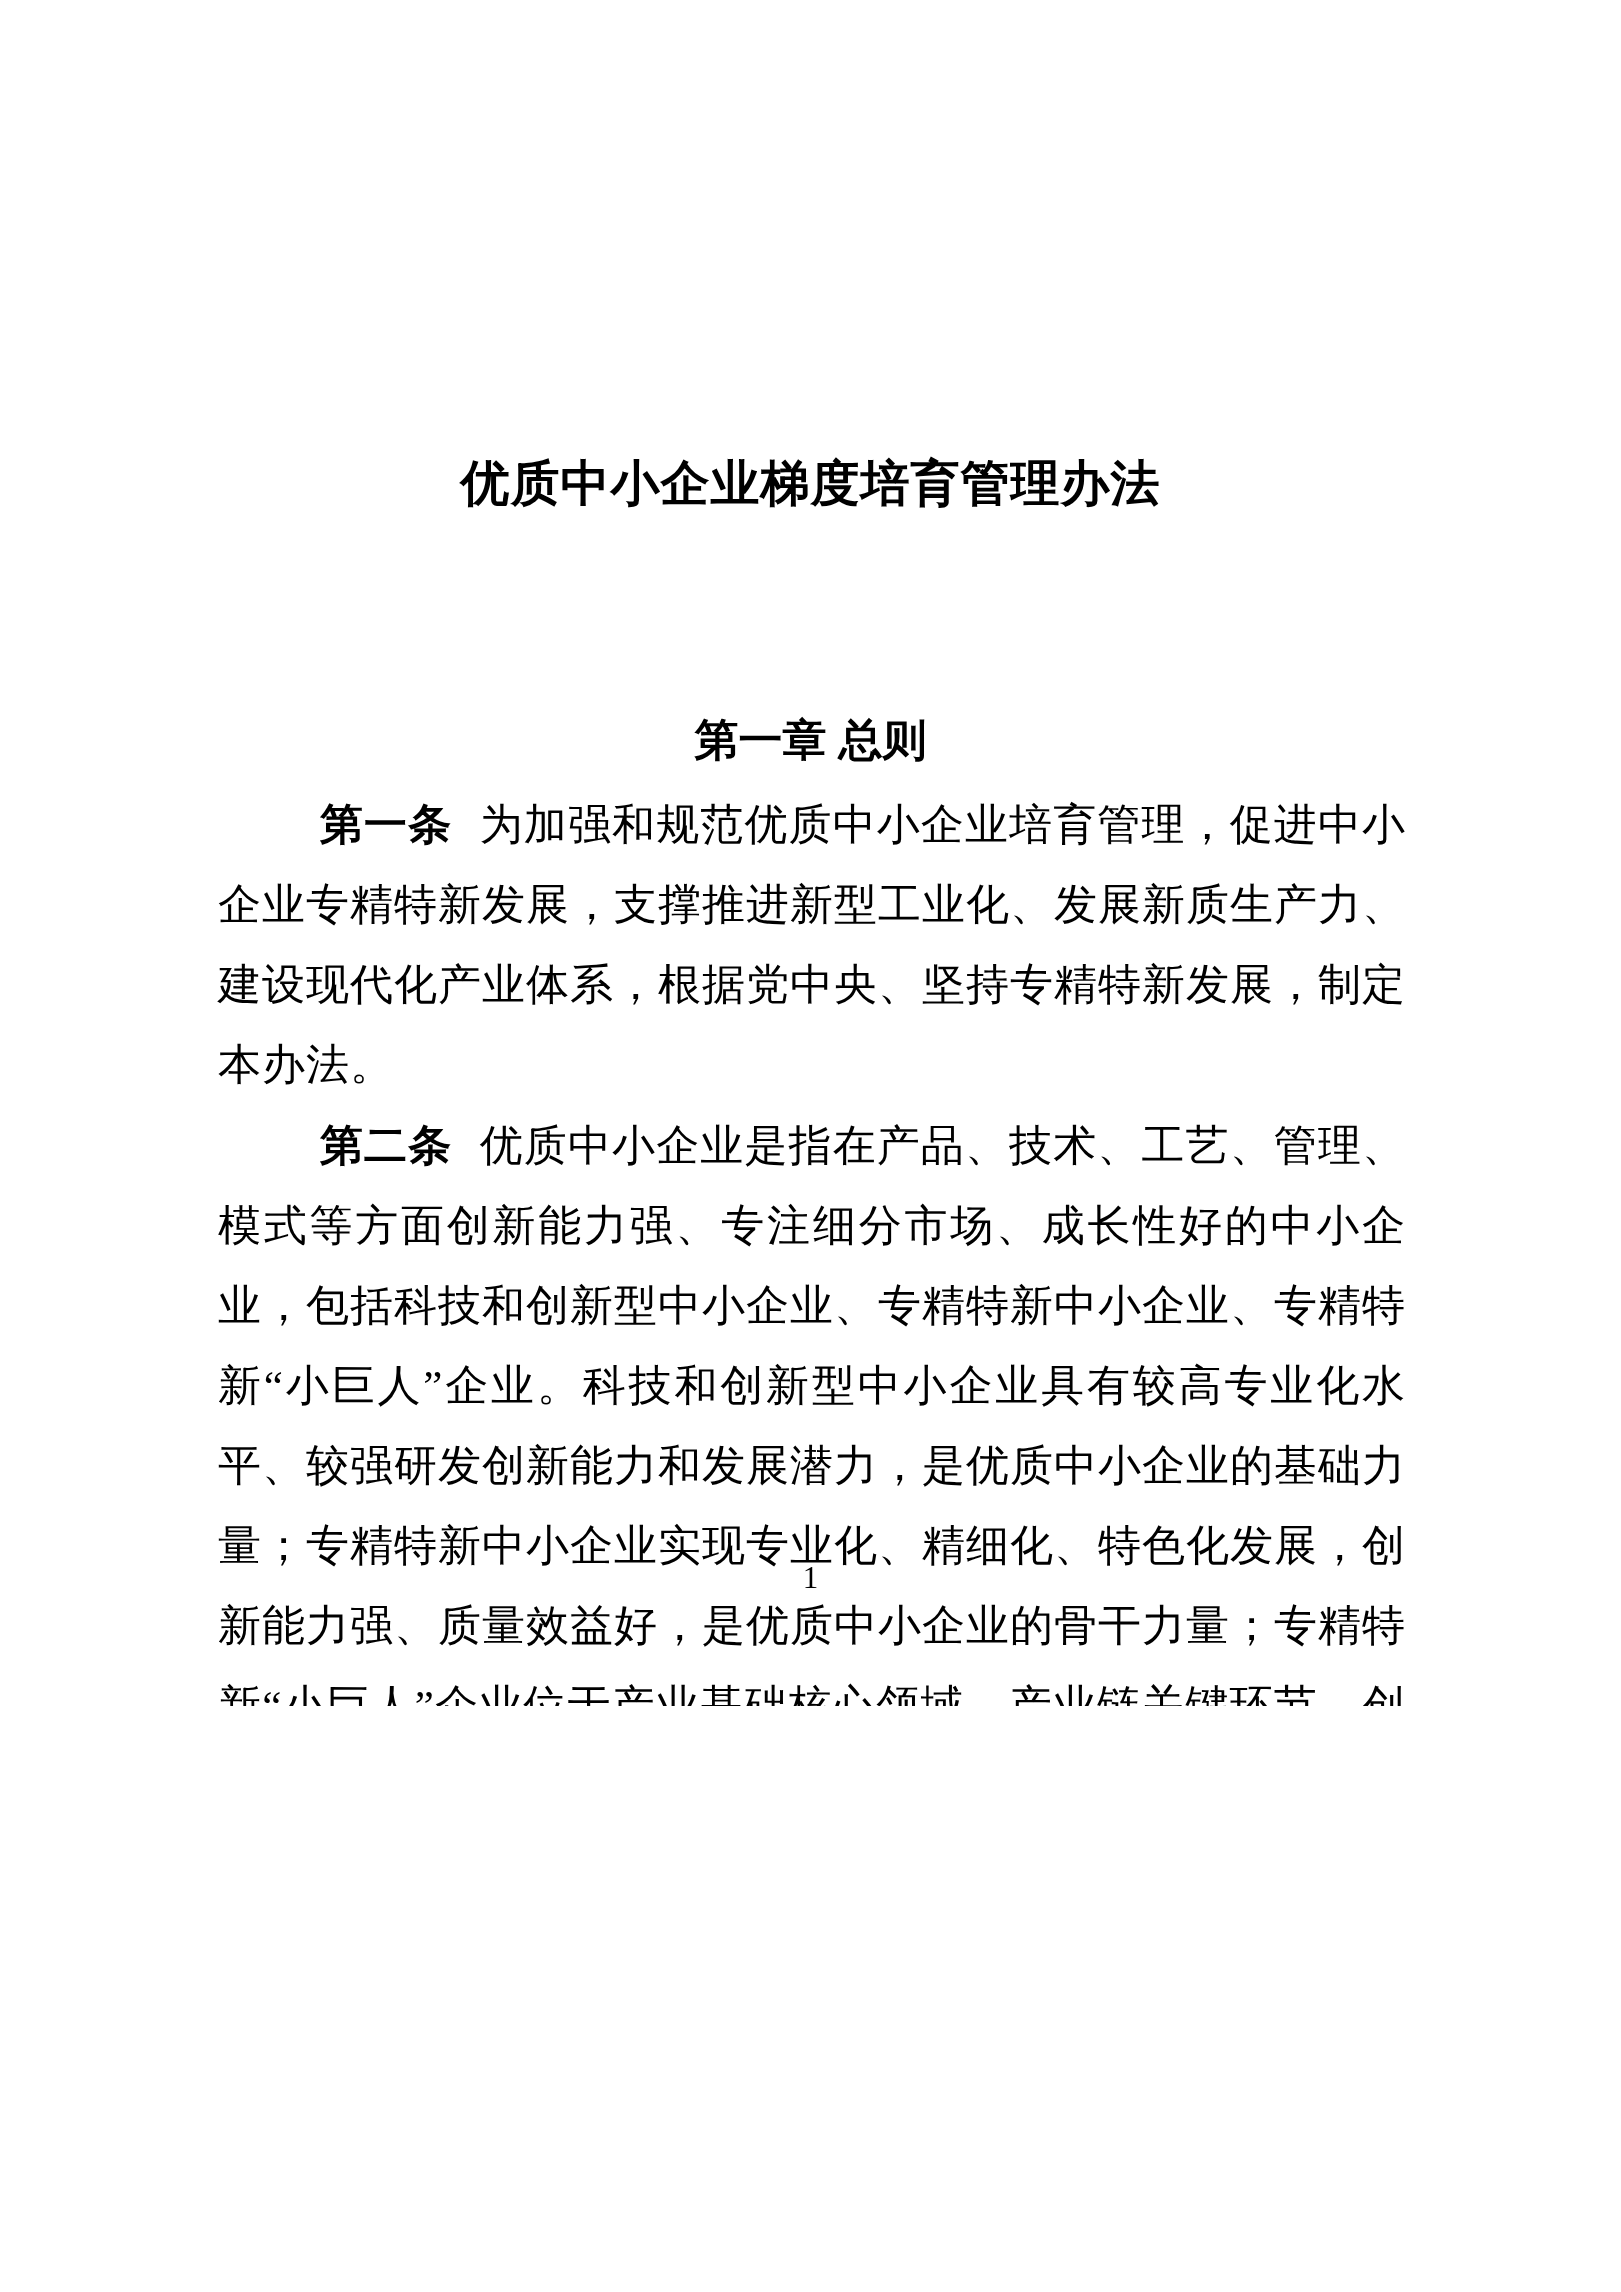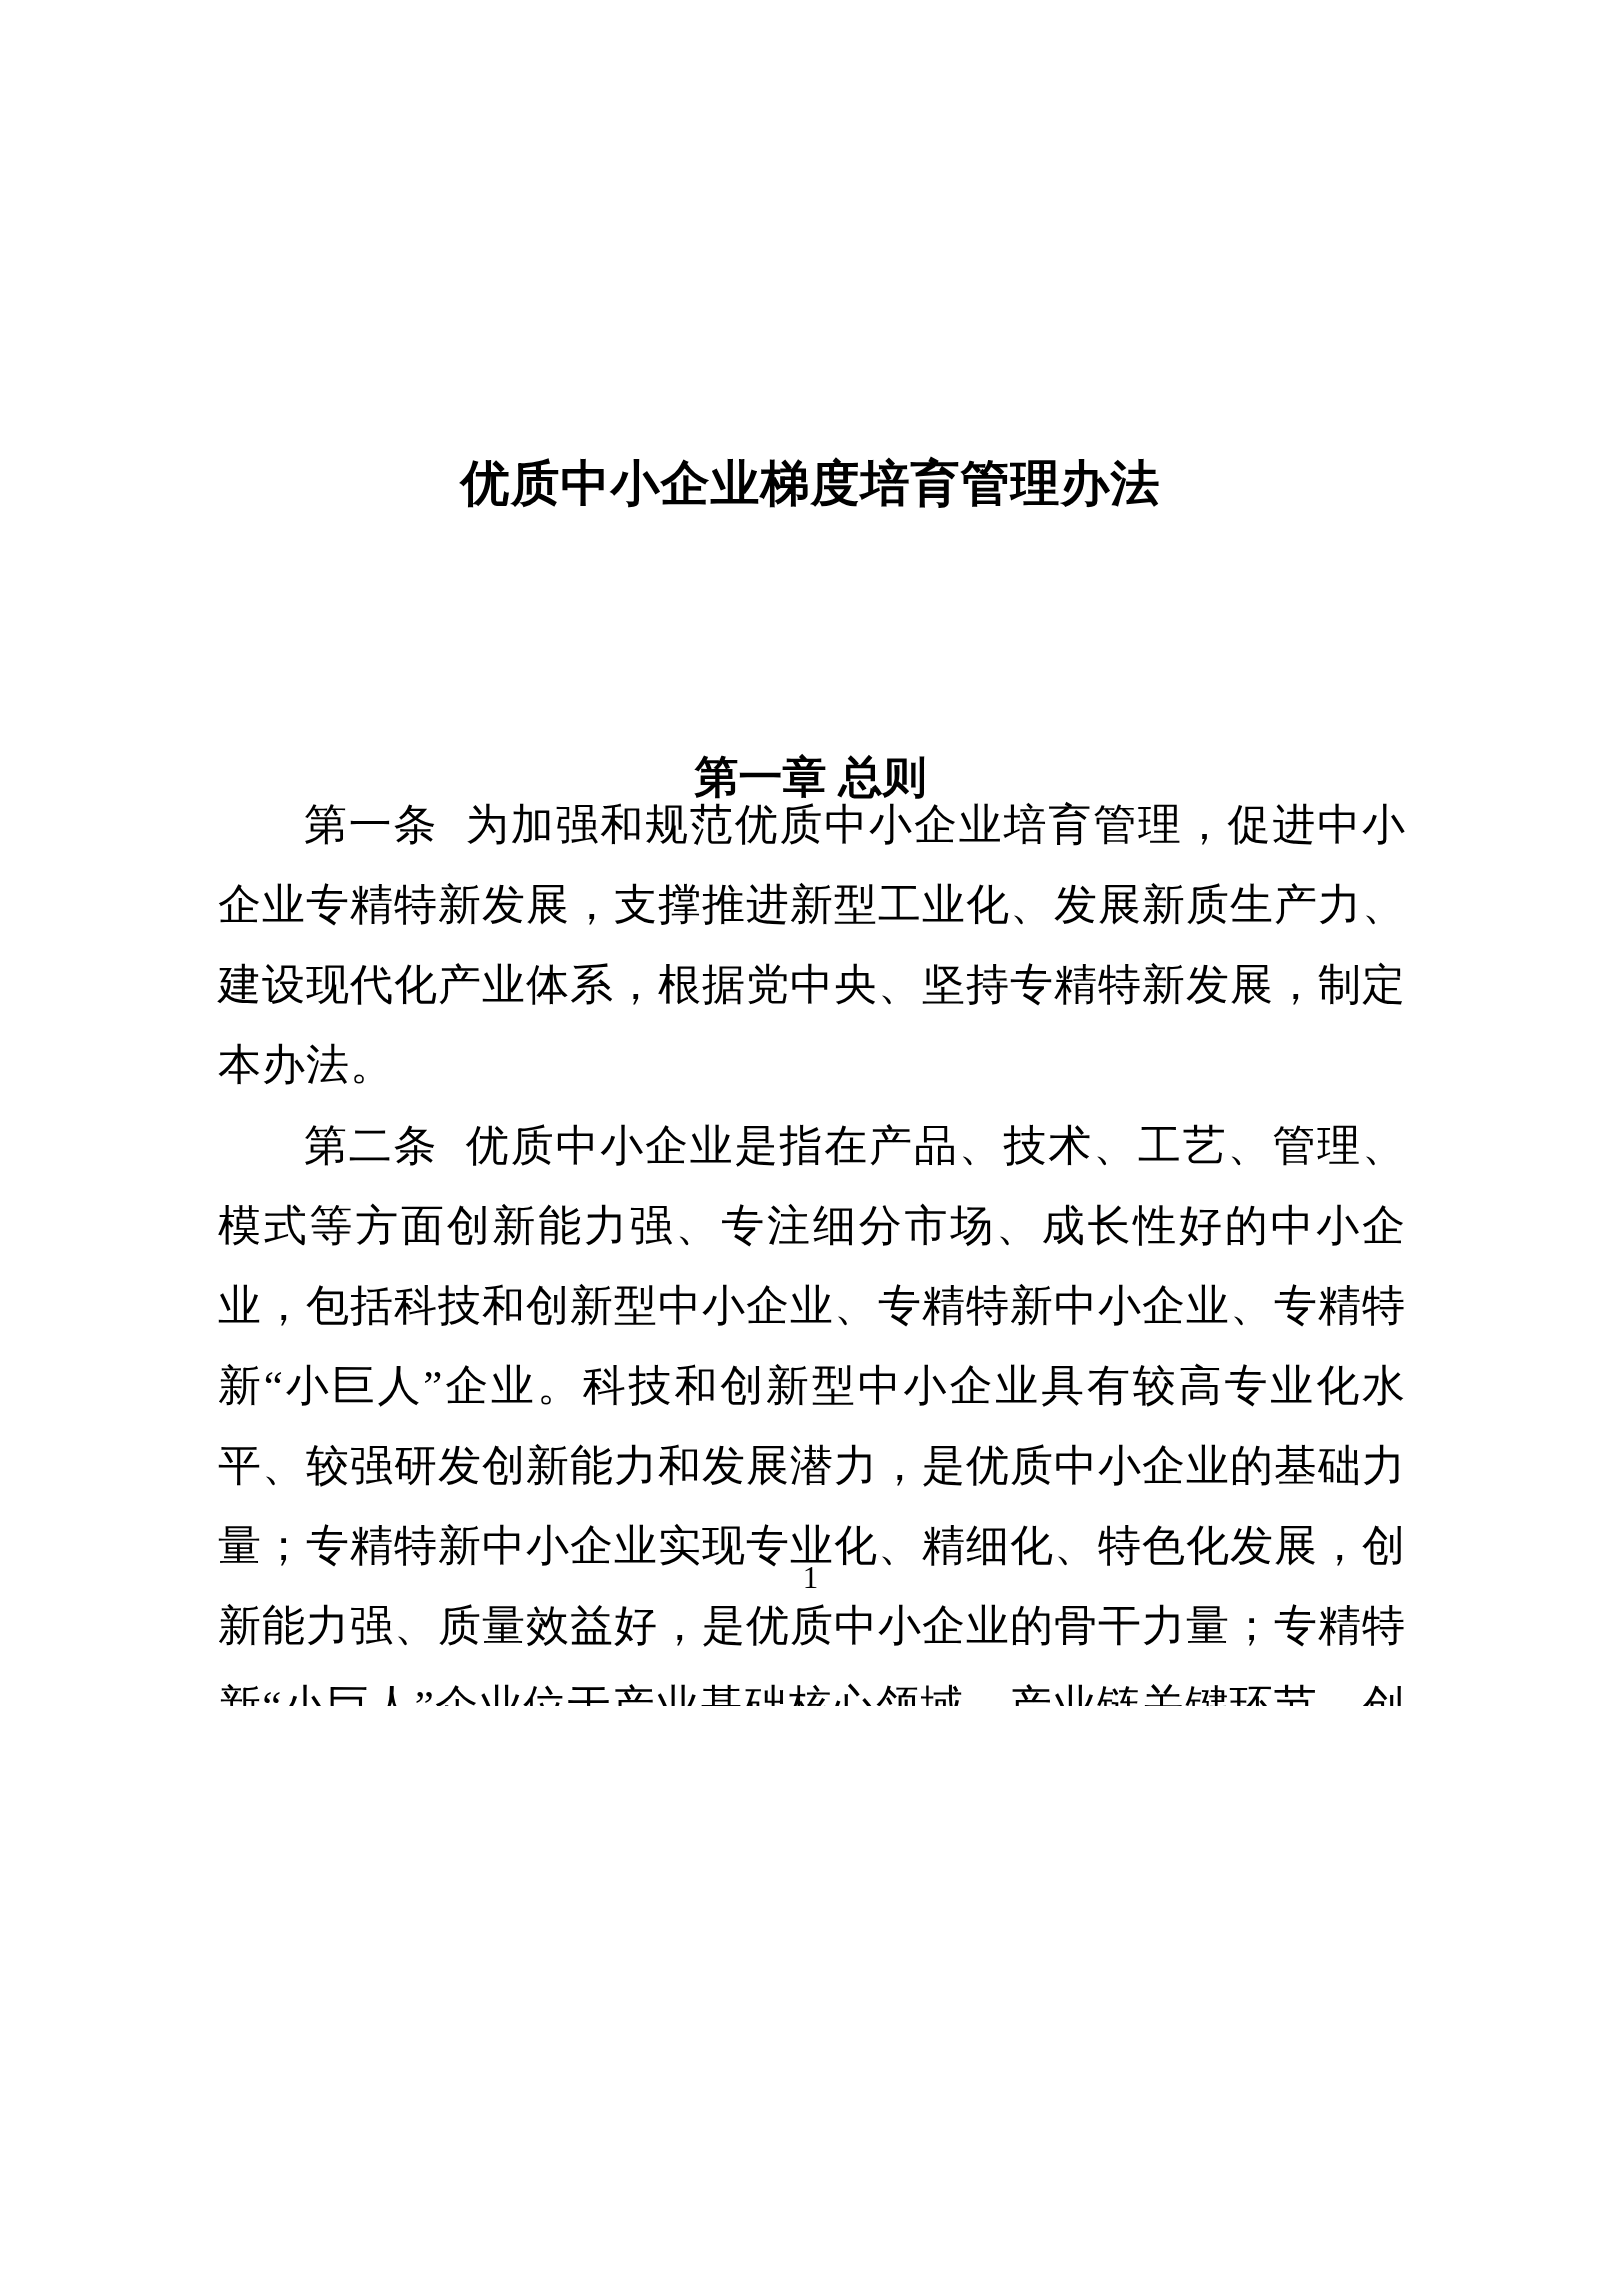--- a/index.html
+++ b/index.html
@@ -33,43 +33,43 @@
     position: absolute;
     top: 712px;
     left: 0;
     width: 100%;
     text-align: center;
     font-family: "Liberation Sans", sans-serif;
     font-weight: bold;
     font-size: 44px;
     line-height: 55px;
     color: #000000;
-    margin-top: 37px;
   }
   .body-block {
     position: absolute;
     top: 784px;
     left: 218px;
     width: 1188px;
   }
   .article {
     margin: 0;
     font-size: 43px;
     line-height: 80px;
     letter-spacing: 1px;
     text-align: justify;
     text-justify: inter-character;
     text-align-last: left;
     text-indent: 86px;
     color: #000000;
   }
   .article-label {
     font-family: "Liberation Sans", sans-serif;
-    font-weight: normal;
+    font-weight: bold;
     margin-right: 27.4px;
+    margin-left: 16px;
   }
   .page-number {
     position: absolute;
     bottom: 110px;
     left: 0;
     width: 100%;
     text-align: center;
     font-family: "Liberation Serif", serif;
     font-size: 31px;
     color: #000000;

